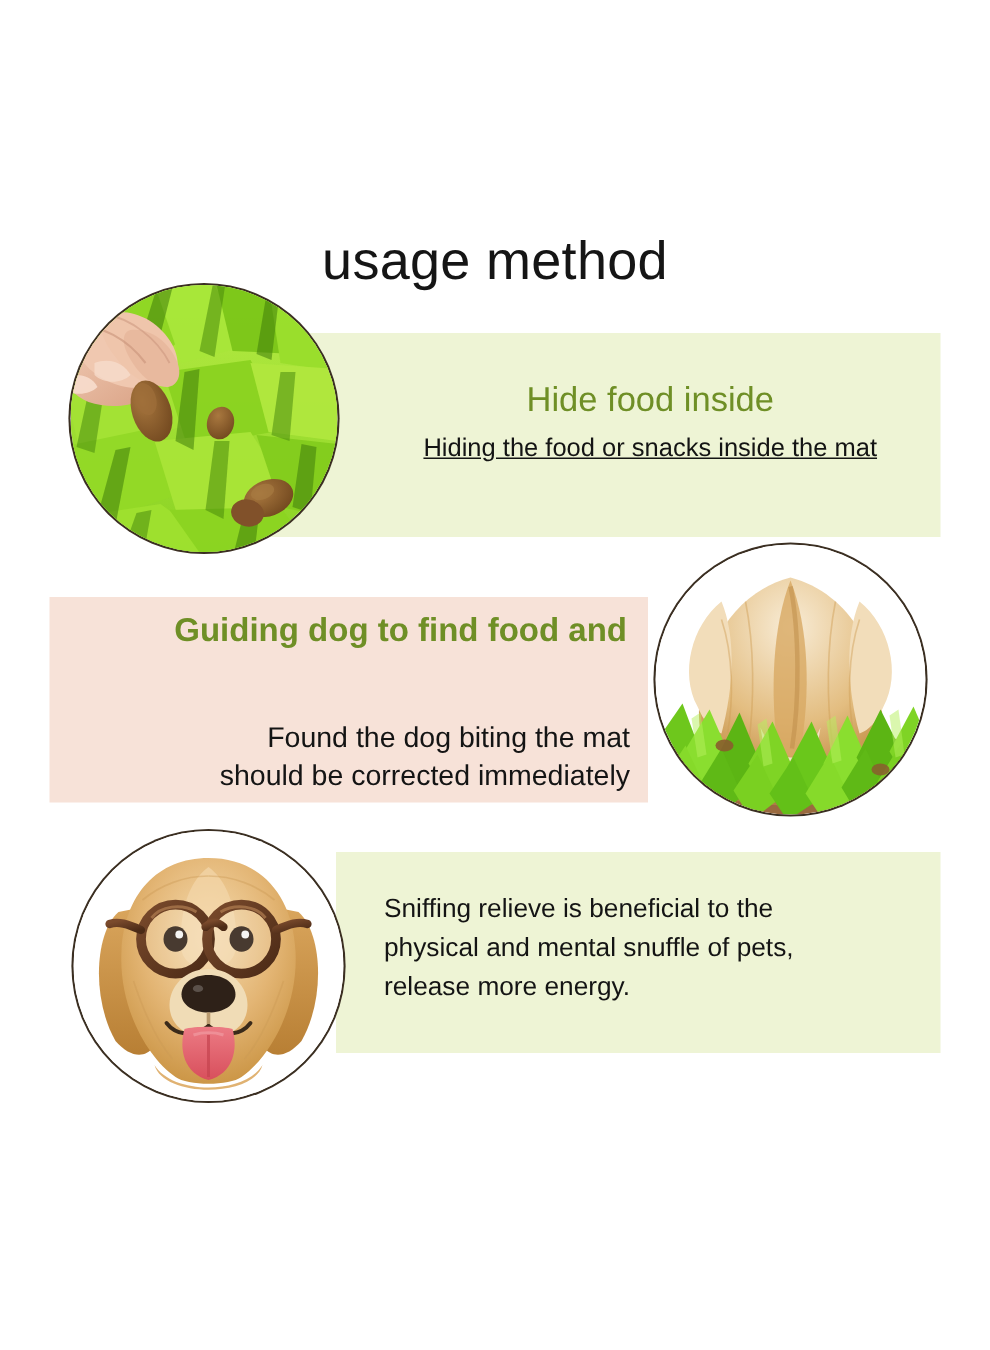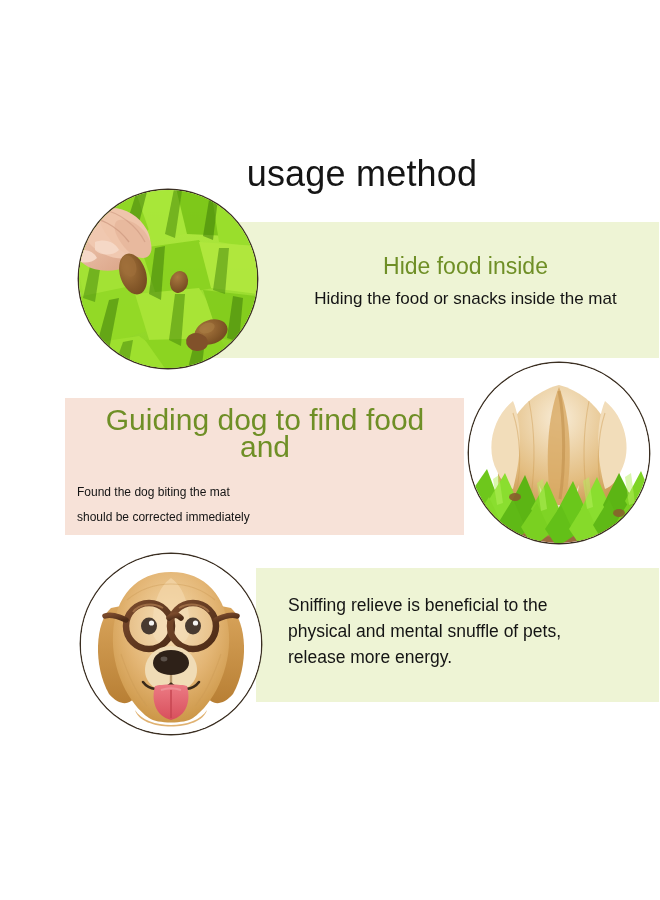--- a/index.html
+++ b/index.html
@@ -16,21 +16,20 @@
     font-family: "Liberation Sans", sans-serif;
     -webkit-font-smoothing: antialiased;
   }
 
   #page {
     position: absolute;
     left: 0; top: 0;
     width: 542px;
     height: 900px;
     background: #ffffff;
-    margin-left: 32px;
   }
 
   
   .page-title {
     position: absolute;
     left: 0;
     top: 152px;
     width: 660px;
     text-align: center;
     font-size: 36px;
@@ -90,37 +89,39 @@
     font-size: 23px;
     line-height: 28px;
   }
   .block1-body {
     left: 240px;
     top: 288px;
     width: 387px;
     text-align: center;
     font-size: 17px;
     line-height: 22px;
+    text-decoration: underline;
   }
 
   
   .block2-heading {
     left: 48px;
     top: 406px;
     width: 370px;
-    text-align: center;
-    font-size: 30px;
+    text-align: right;
+    font-size: 22px;
     line-height: 27px;
+    font-weight: bold;
   }
   .block2-body {
     left: 45px;
     top: 480px;
     width: 375px;
-    text-align: left;
-    font-size: 12px;
+    text-align: right;
+    font-size: 19px;
     line-height: 25px;
   }
 
   
   .block3-body {
     left: 256px;
     top: 592px;
     width: 360px;
     text-align: left;
     font-size: 17.5px;

